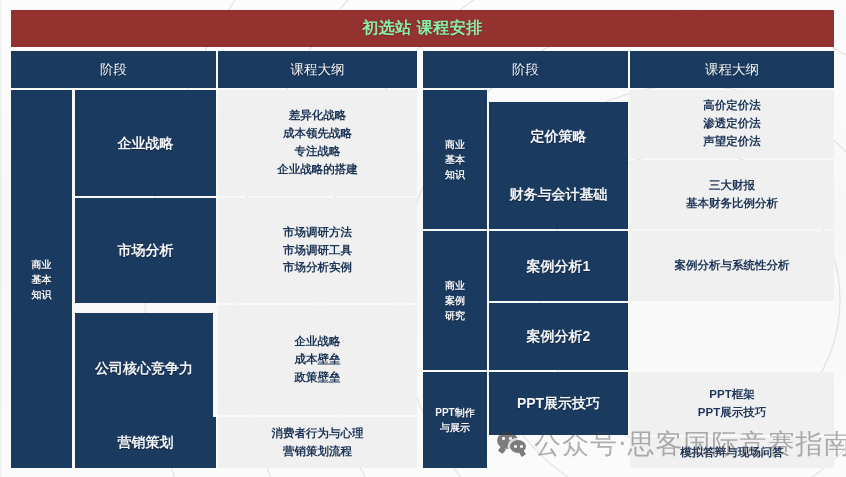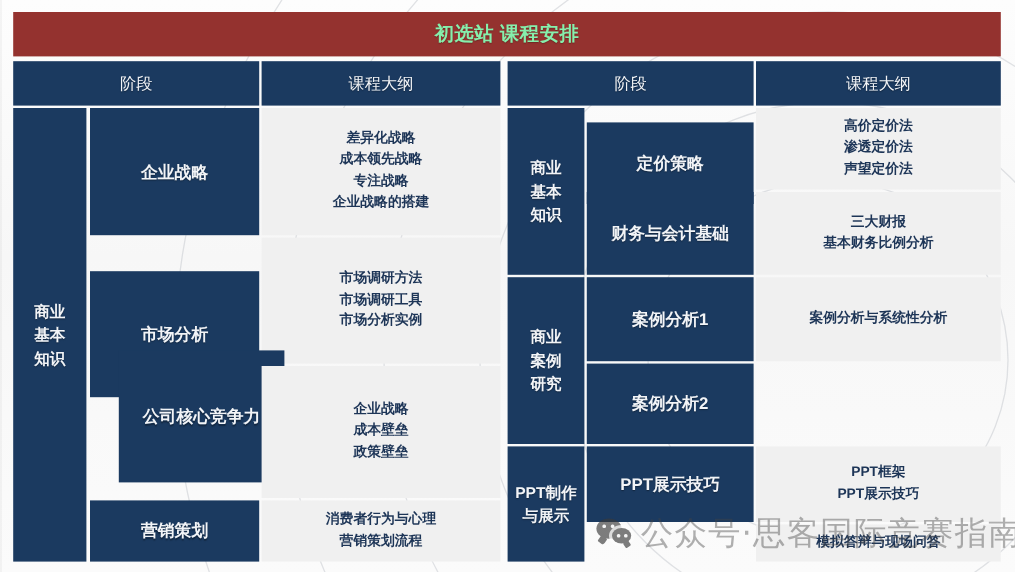--- a/index.html
+++ b/index.html
@@ -75,21 +75,21 @@
     text-shadow: 0 1px 1px rgba(0,0,0,.35);
   }
   .light {
     background: #f0f0f0;
     color: #1d3557;
   }
   .hdr {
     font-size: 13.5px;
   }
   .cat {
-    font-size: 13px;
+    font-size: 10px;
     font-weight: bold;
     line-height: 1.5;
   }
   .stage {
     font-size: 14px;
     font-weight: bold;
   }
   .outline {
     font-size: 11.5px;
     line-height: 1.55;
@@ -199,30 +199,30 @@
     <div class="cell navy stage" style="left:64px; top:80px; width:141px; height:106px;">企业战略</div>
     <div class="cell light outline" style="left:207px; top:80px; width:199px; height:106px;">
       <span class="lines">
         <span>差异化战略</span><br>
         <span>成本领先战略</span><br>
         <span>专注战略</span><br>
         <span>企业战略的搭建</span>
       </span>
     </div>
 
-    <div class="cell navy stage" style="left:64px; top:188px; width:141px; height:105px;margin-top:28px;">市场分析</div>
+    <div class="cell navy stage" style="left:64px; top:188px; width:141px; height:105px;">市场分析</div>
     <div class="cell light outline" style="left:207px; top:188px; width:199px; height:105px;text-align:right;">
       <span class="lines">
         <span>市场调研方法</span><br>
         <span>市场调研工具</span><br>
         <span>市场分析实例</span>
       </span>
     </div>
 
-    <div class="cell navy stage" style="left:64px; top:282px; width:138px; height:110px;margin-left:24px;">公司核心竞争力</div>
+    <div class="cell navy stage" style="left:64px; top:303px; width:138px; height:110px;">公司核心竞争力</div>
     <div class="cell light outline" style="left:207px; top:295px; width:199px; height:110px;">
       <span class="lines">
         <span>企业战略</span><br>
         <span>成本壁垒</span><br>
         <span>政策壁垒</span>
       </span>
     </div>
 
     <div class="cell light outline" style="left:207px; top:407px; width:199px; height:51px;">
       <span class="lines">

